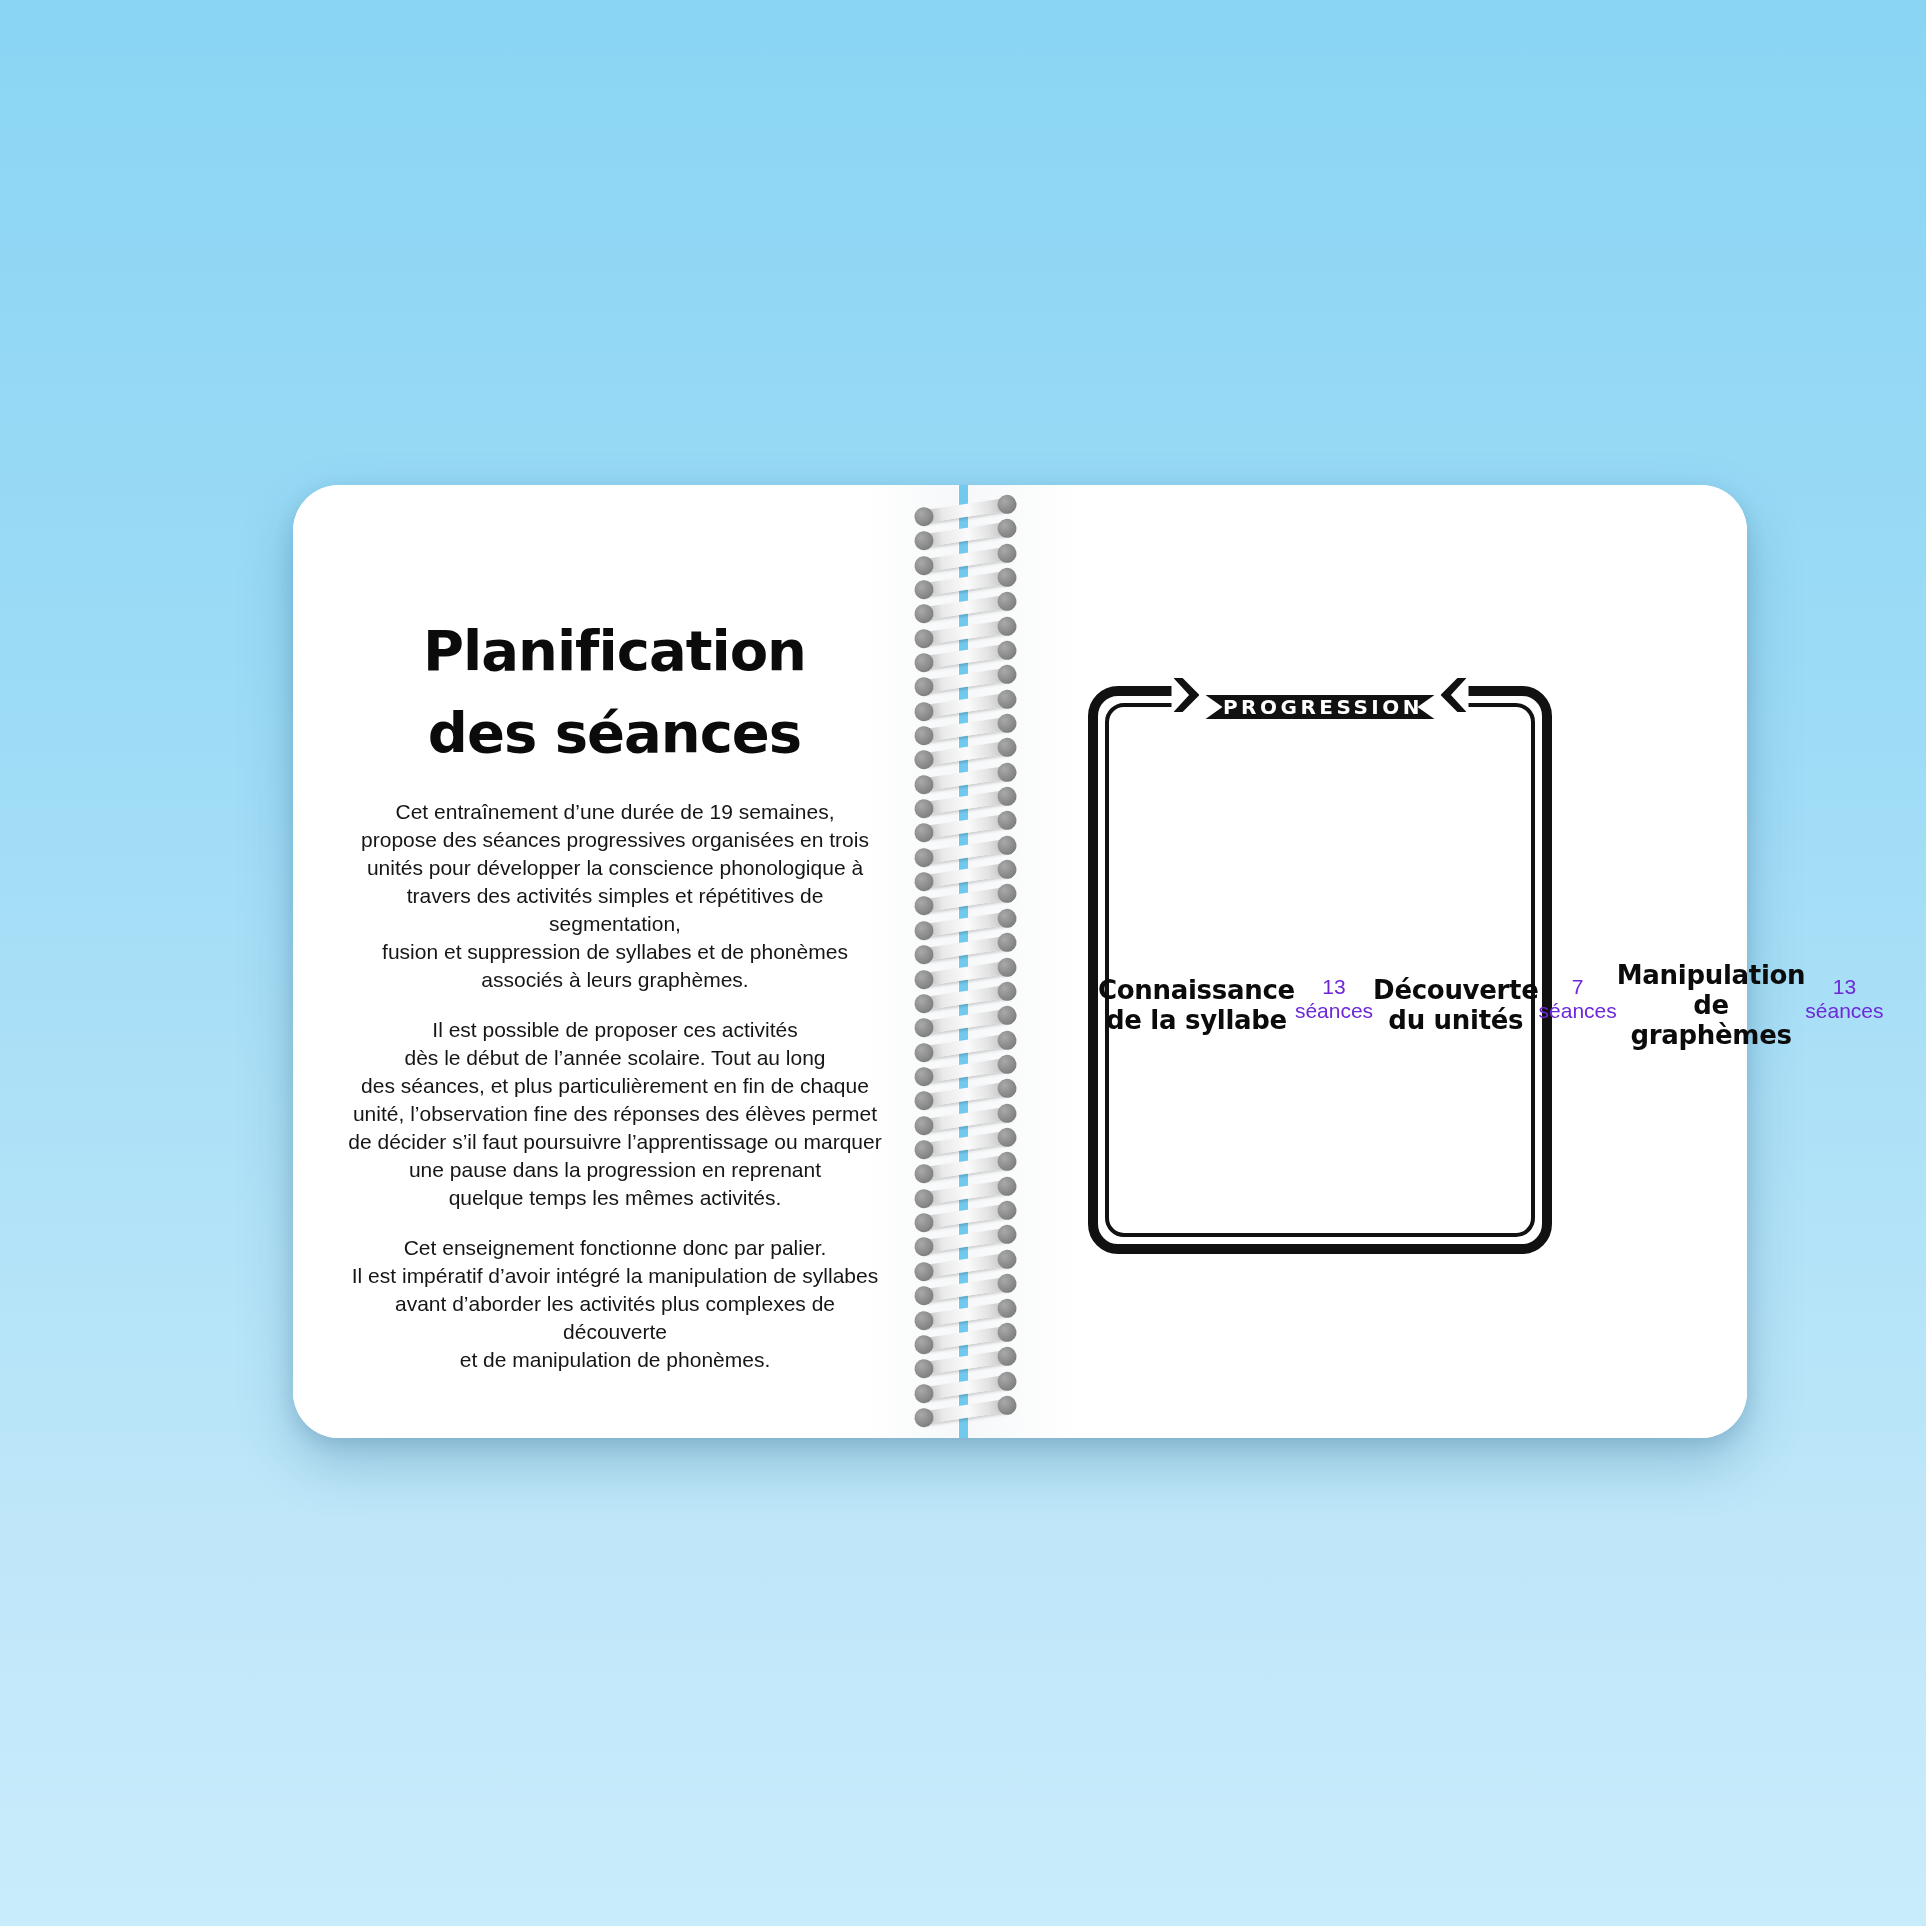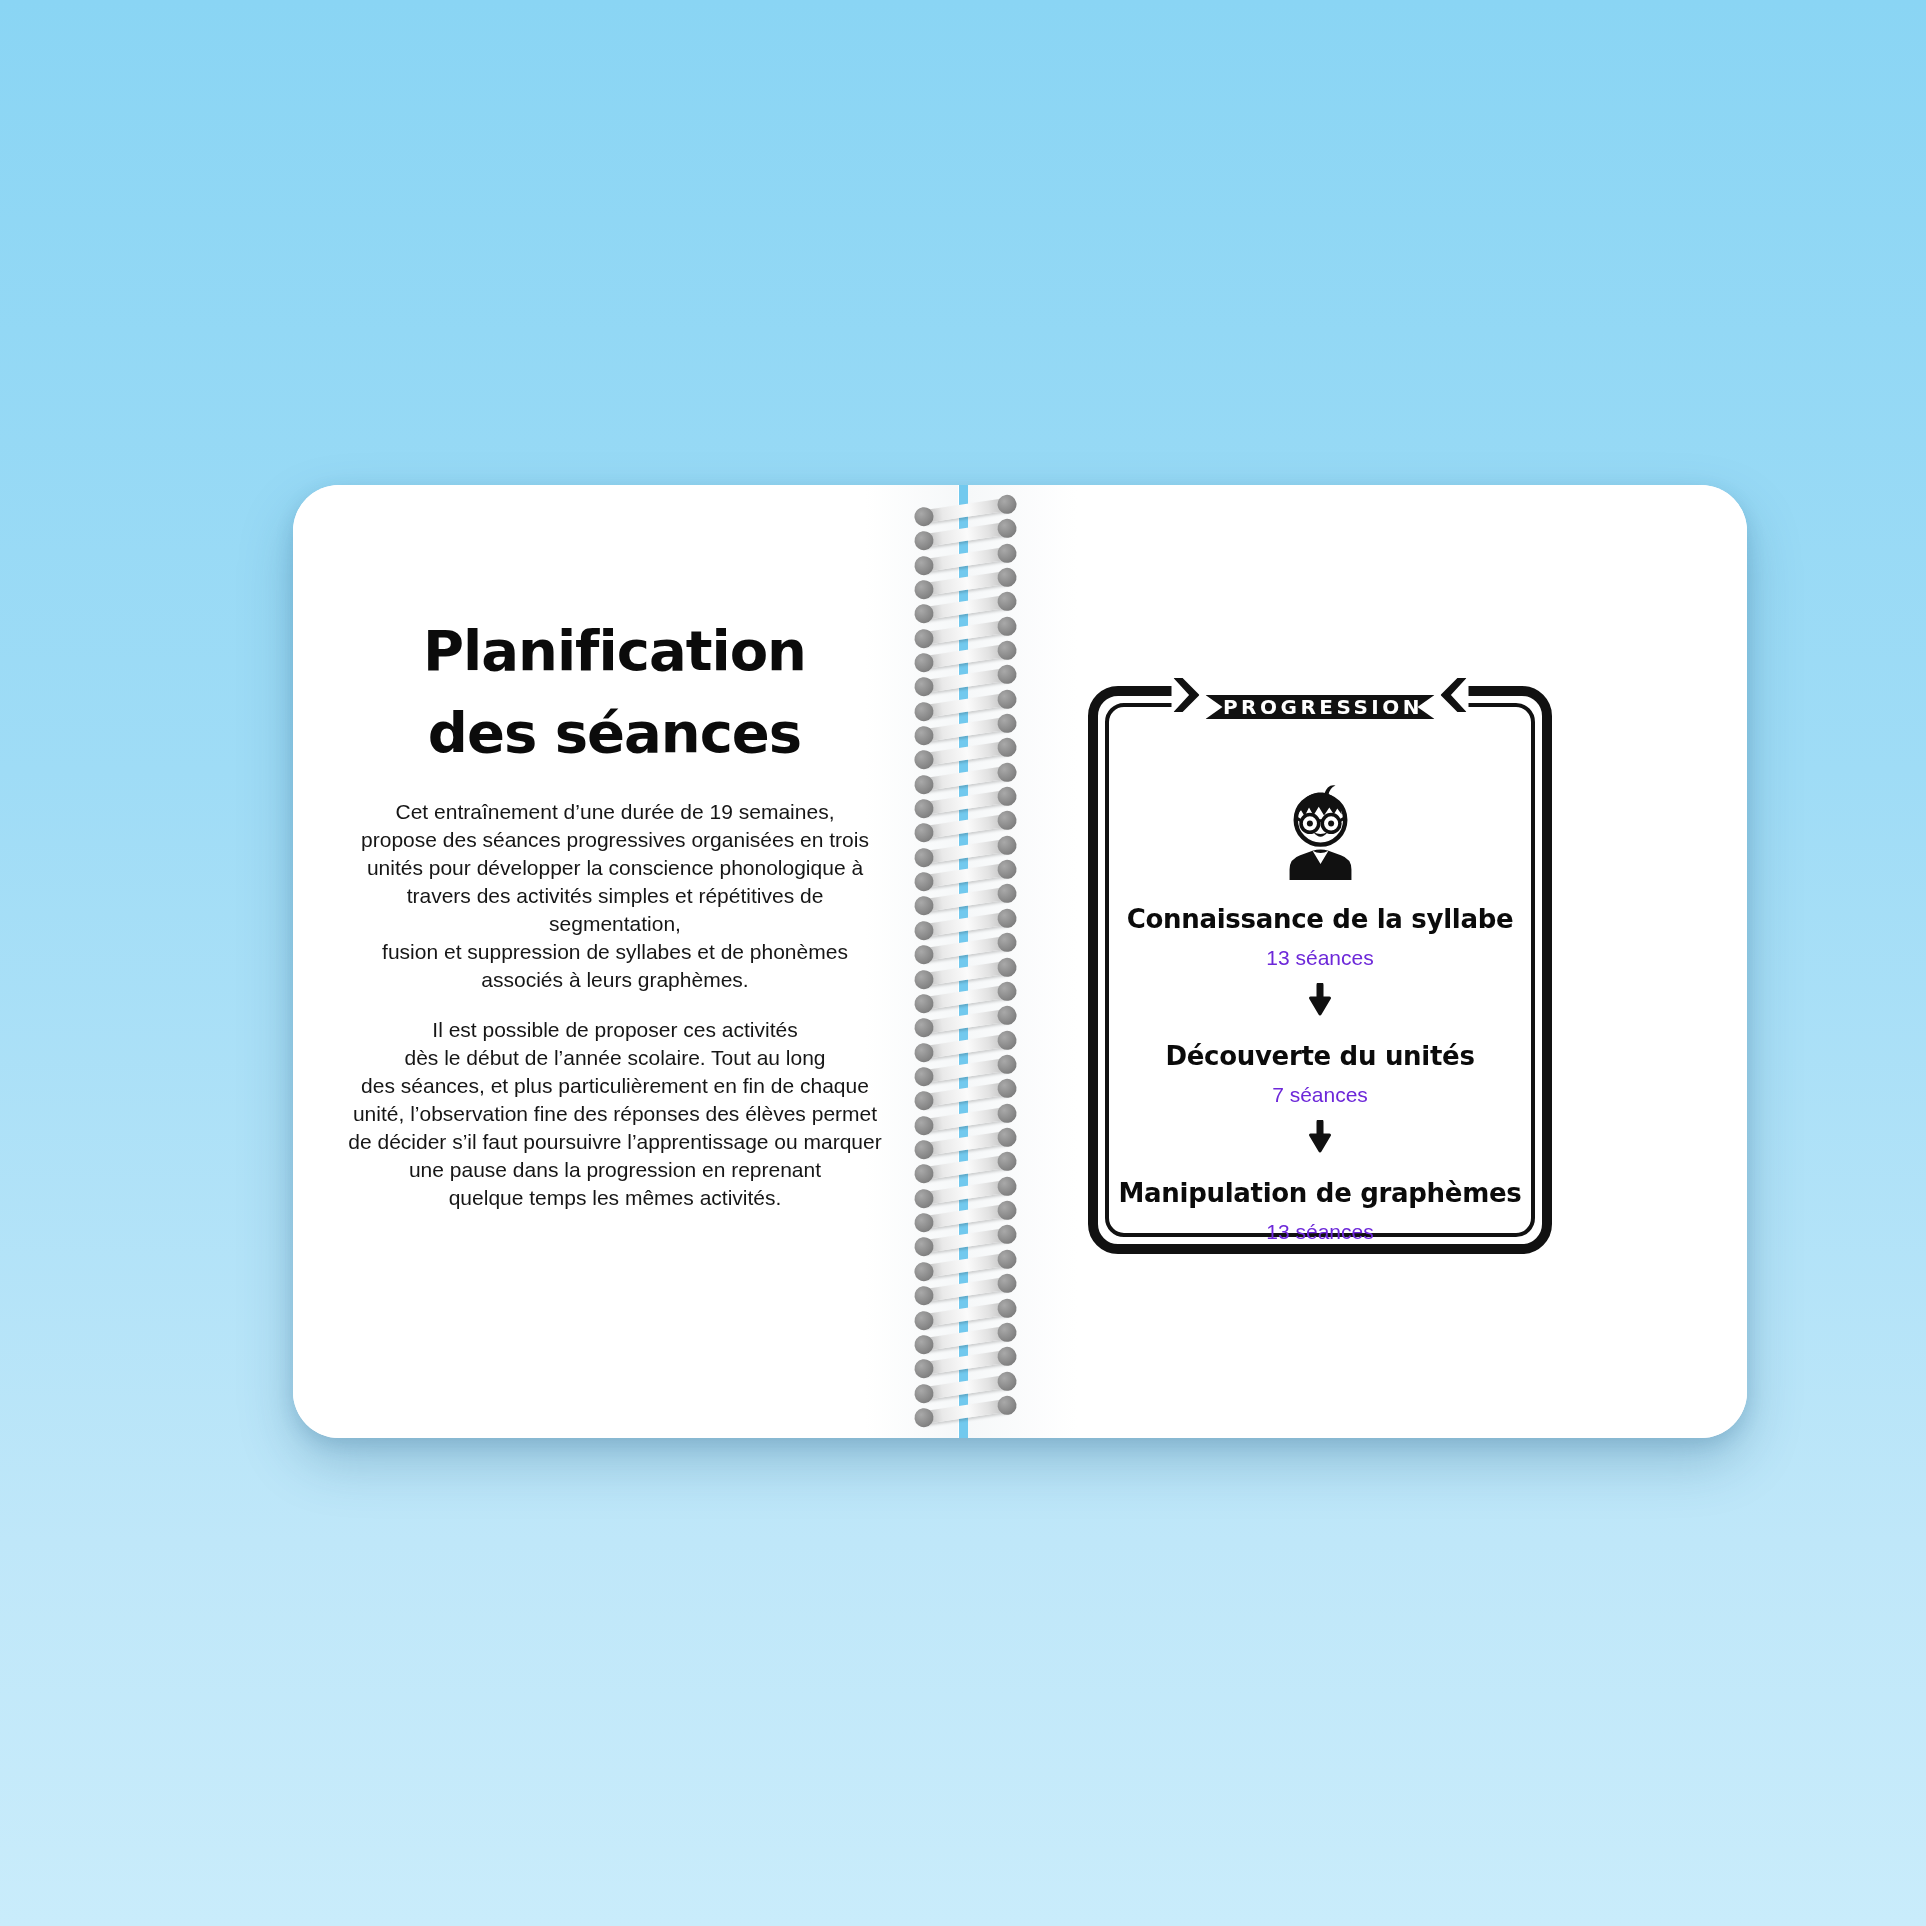--- a/index.html
+++ b/index.html
@@ -83,22 +83,22 @@
   }
   .ribbon-chevron.left {
     left:2px;
     clip-path:polygon(0 0, 35% 0, 100% 50%, 35% 100%, 0 100%, 60% 50%);
   }
   .ribbon-chevron.right {
     right:2px;
     clip-path:polygon(100% 0, 65% 0, 0 50%, 65% 100%, 100% 100%, 40% 50%);
   }
   .frame-content {
-    position:absolute; inset:0; display:flex; flex-direction:column;
-    align-items:center; padding-top:46px;justify-content:flex-end;
+    position:absolute; inset:0; display:flex; flex-direction:row;
+    align-items:center; padding-top:46px;
   }
   .kid-icon { width:81px; height:99px; }
   .stage-name {
     font-family:"DejaVu Sans", sans-serif;
     font-size:26px; font-weight:700; color:#0b0b0b; letter-spacing:-0.3px;
     margin-top:24px; text-align:center;
   }
   .stage-count {
     font-size:21px; color:#6d28d9; margin-top:12px; text-align:center;
   }
@@ -119,20 +119,24 @@
 travers des activités simples et répétitives de segmentation,
 fusion et suppression de syllabes et de phonèmes
 associés à leurs graphèmes.</p>
       <p>Il est possible de proposer ces activités
 dès le début de l’année scolaire. Tout au long
 des séances, et plus particulièrement en fin de chaque
 unité, l’observation fine des réponses des élèves permet
 de décider s’il faut poursuivre l’apprentissage ou marquer
 une pause dans la progression en reprenant
 quelque temps les mêmes activités.</p>
+      <p>Cet enseignement fonctionne donc par palier.
+Il est impératif d’avoir intégré la manipulation de syllabes
+avant d’aborder les activités plus complexes de découverte
+et de manipulation de phonèmes.</p>
     </div>
   </div>
 
   <div class="page page-right"></div>
 
   <div class="frame">
     <div class="frame-inner"></div>
 
     <div class="ribbon-wrap">
       <div class="ribbon-chevron left"></div>

